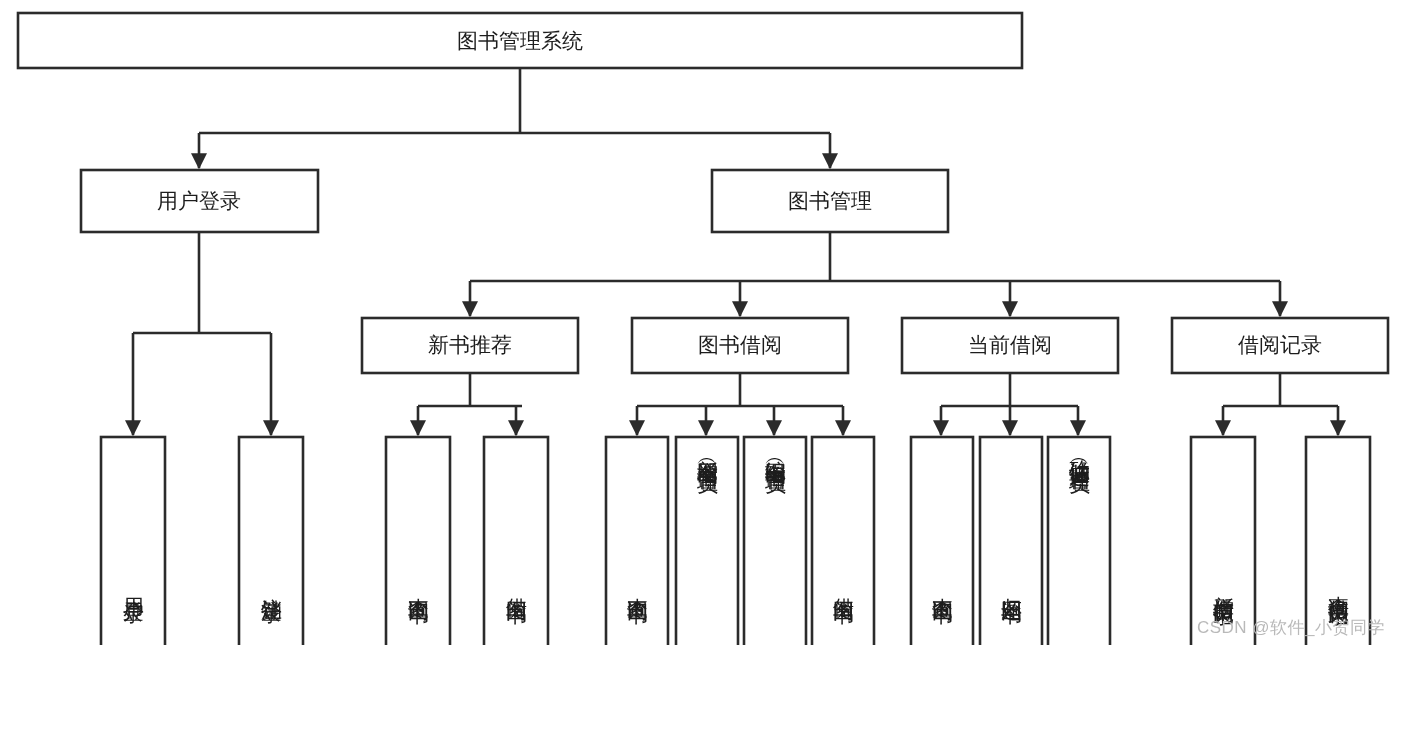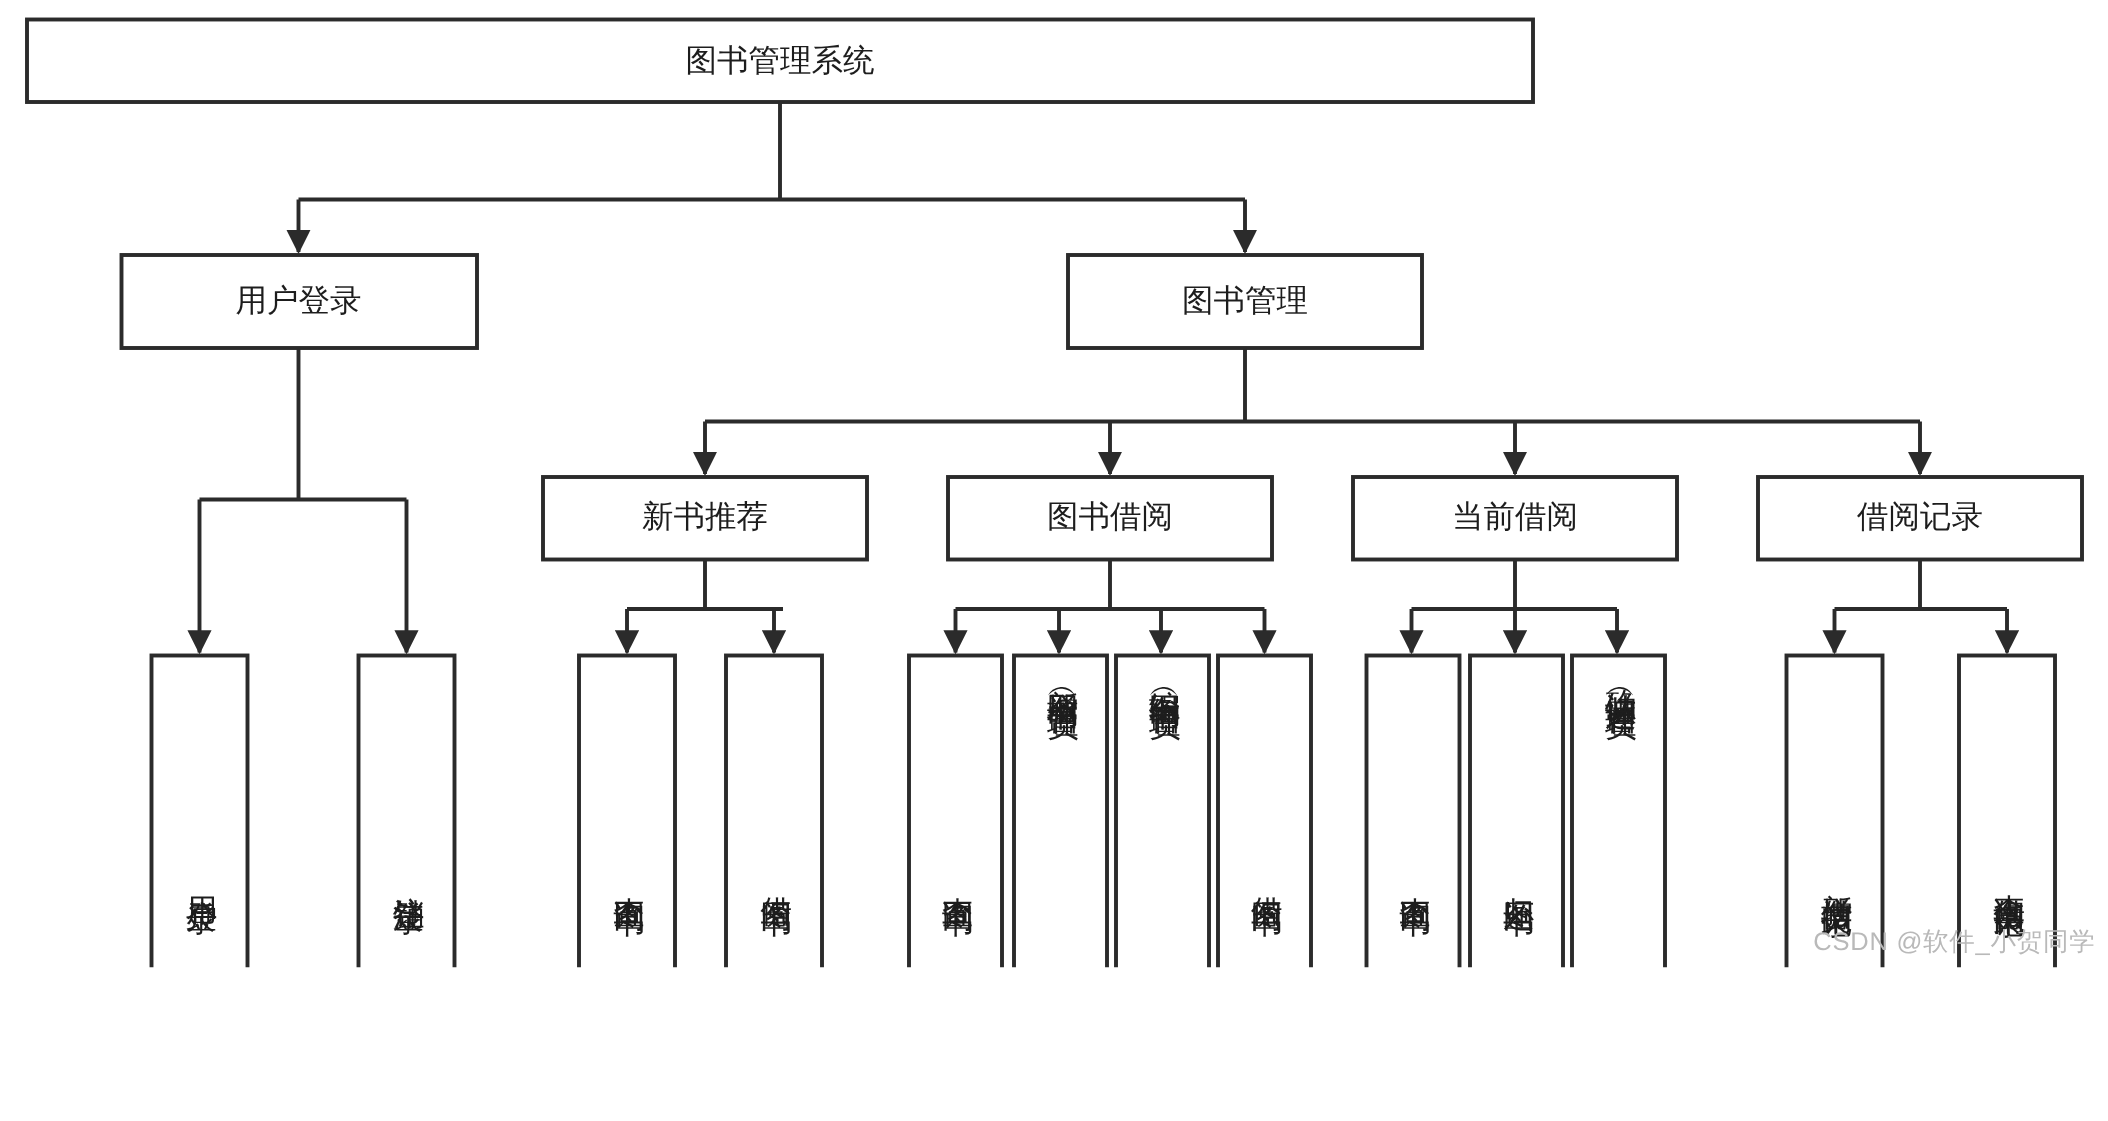--- a/index.html
+++ b/index.html
@@ -54,21 +54,21 @@
     text-orientation: upright;
     font-family: "Liberation Sans", "DejaVu Sans", sans-serif;
     font-size: 21px;
     color: #1d1d1d;
     line-height: 1.28;
     letter-spacing: 2px;
     white-space: nowrap;
   }
   .watermark {
     position: absolute;
-    right: 8px;
+    right: 20px;
     bottom: 6px;
     font-family: "Liberation Sans", "DejaVu Sans", sans-serif;
     font-size: 17px;
     color: #b9b9b9;
     letter-spacing: 0.5px;
     user-select: none;
   }
 </style>
 </head>
 <body>

